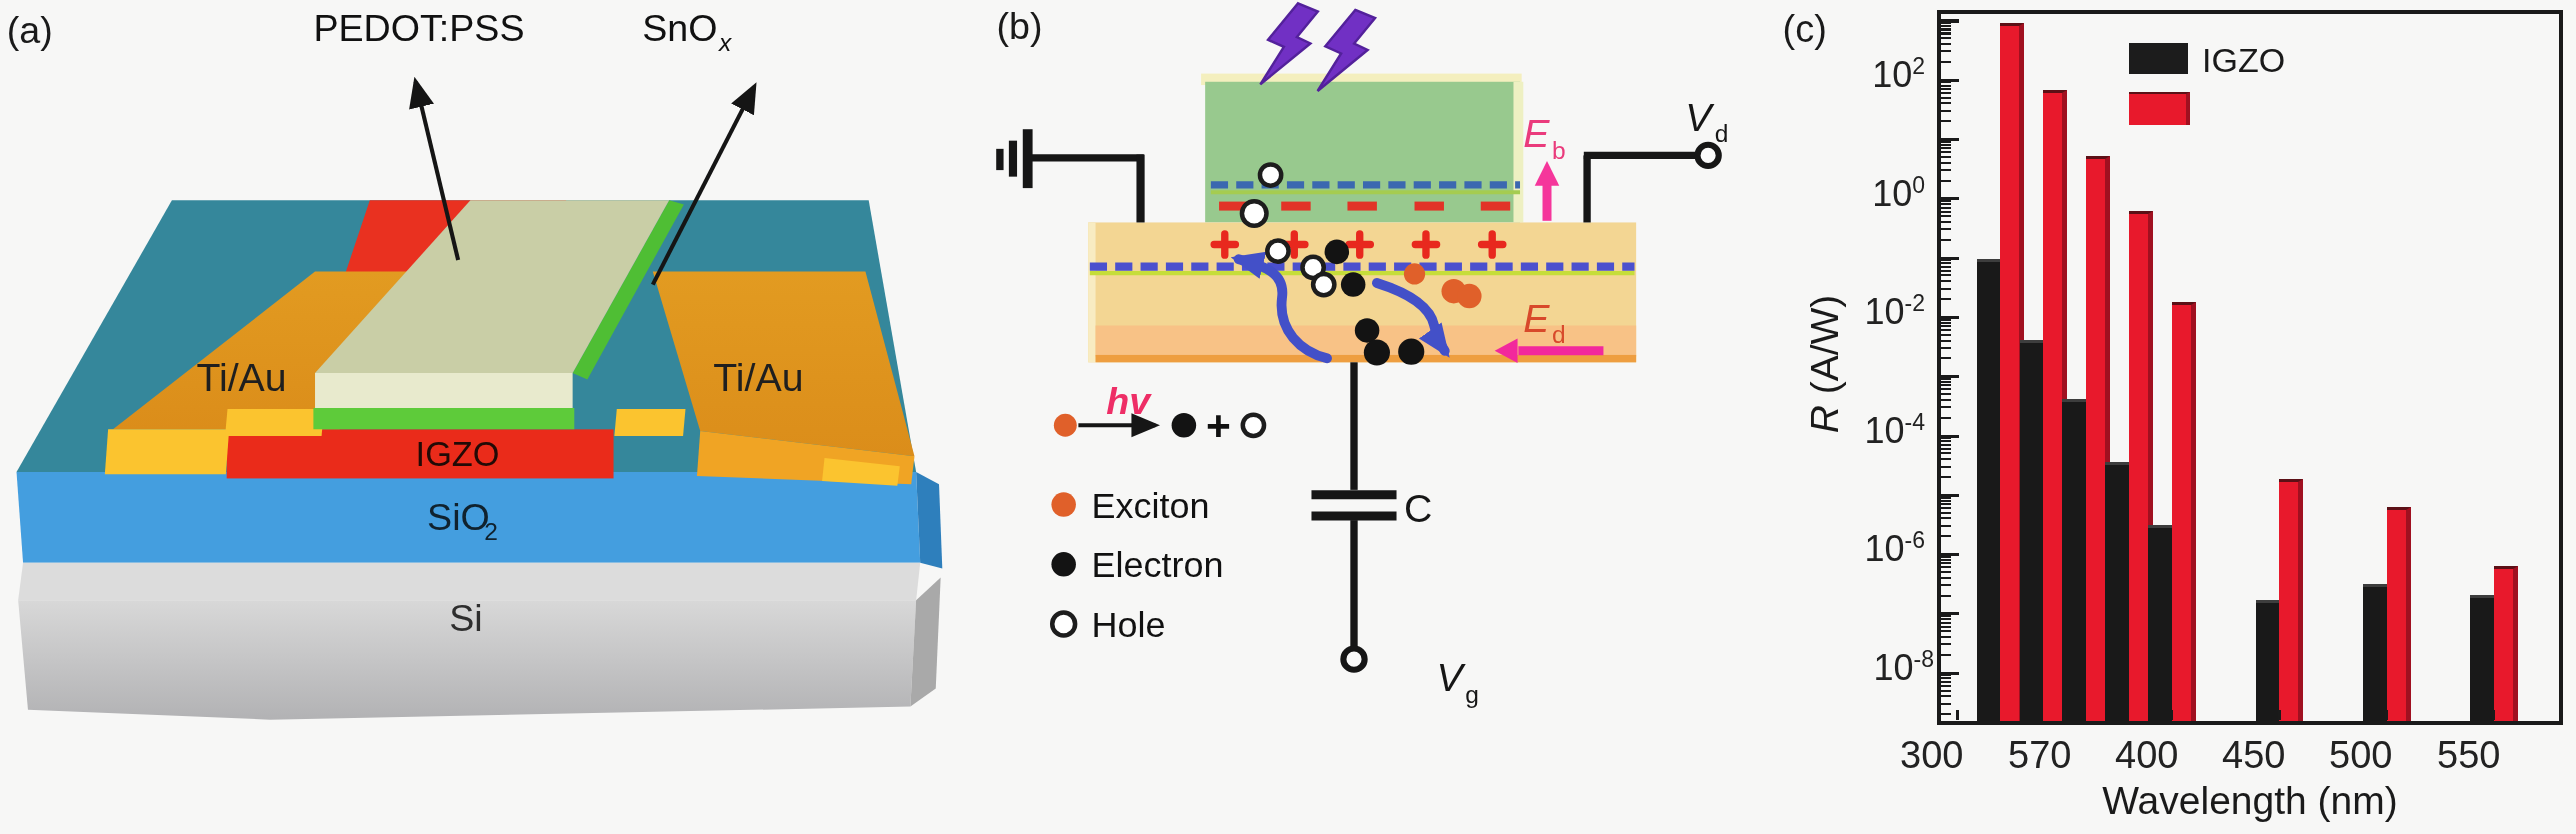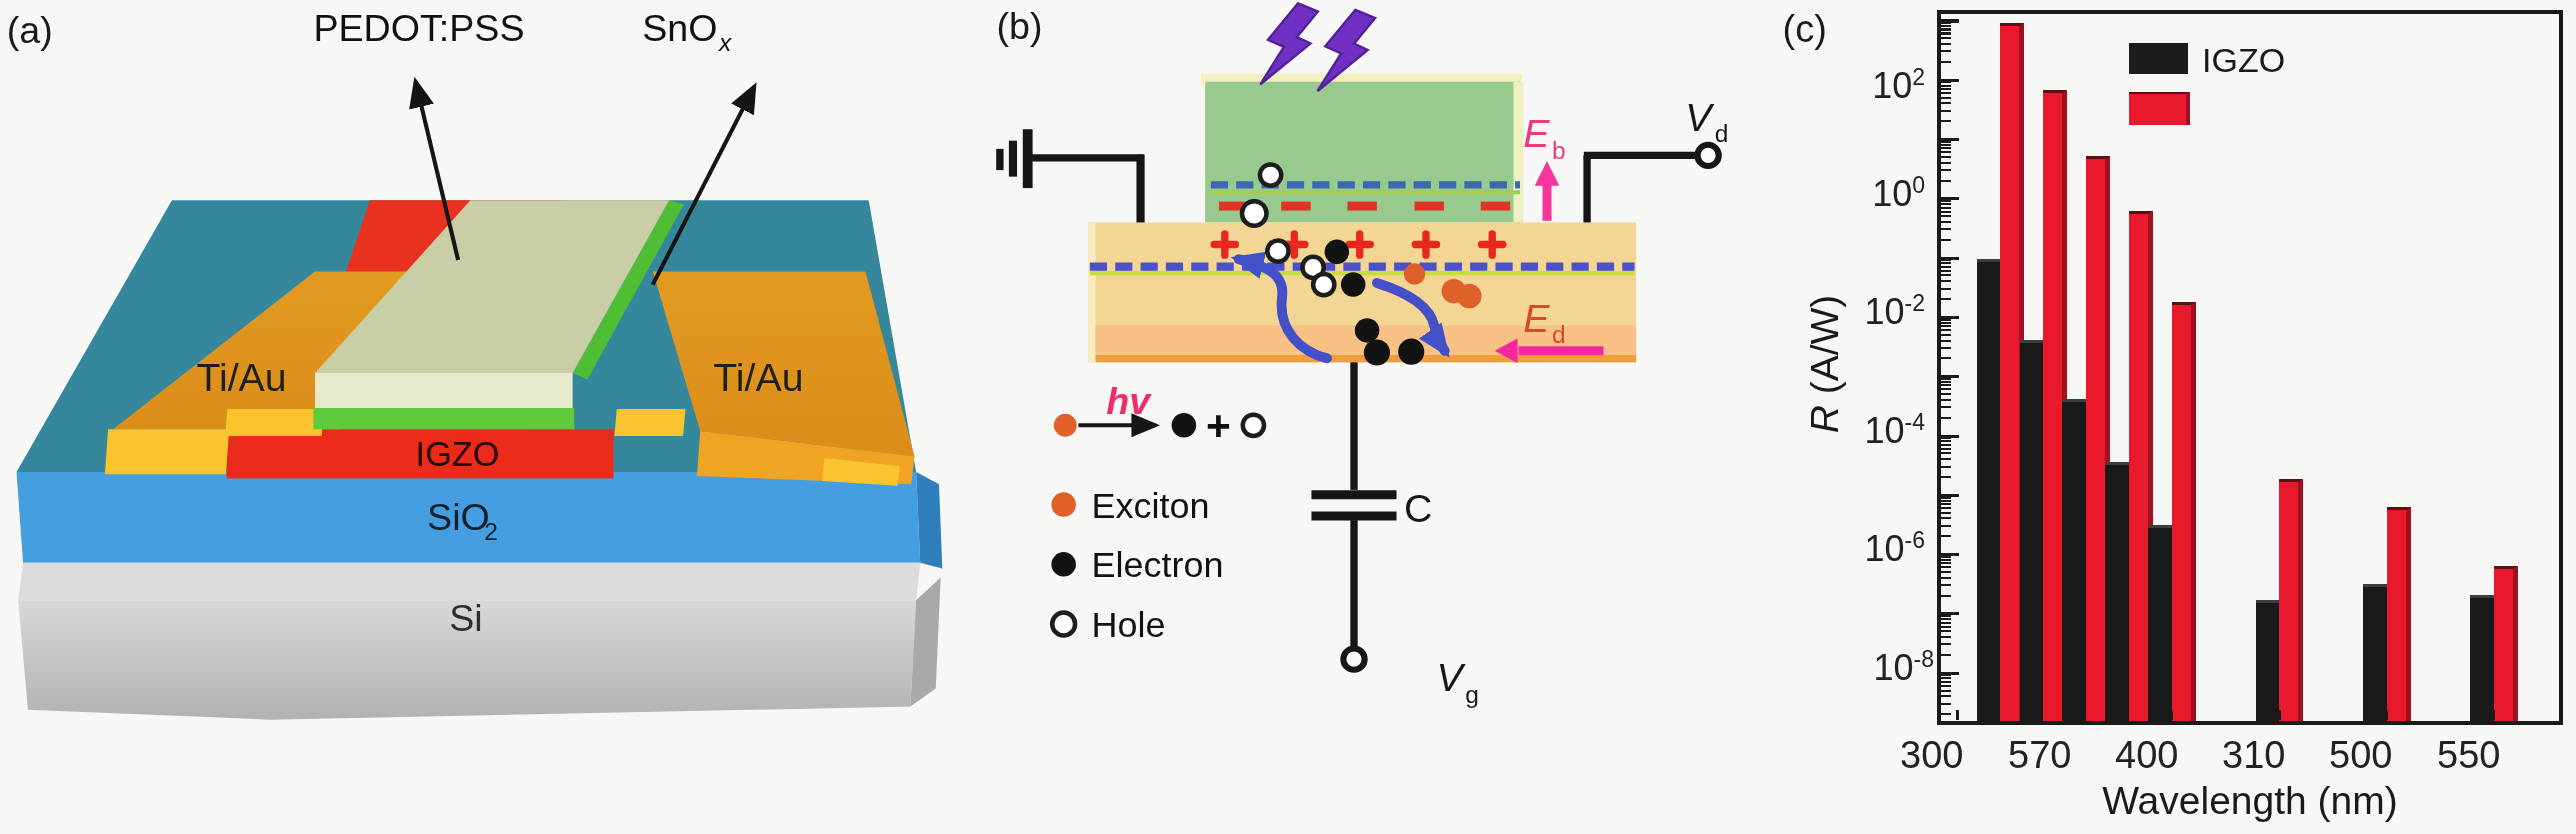--- a/index.html
+++ b/index.html
@@ -344,26 +344,26 @@
       <div class="xtick" style="left: 341px; top: 700px; width: 3.3px; height: 10.6px;"></div>
       <div class="xtick" style="left: 448px; top: 700px; width: 3.3px; height: 10.6px;"></div>
       <div class="xtick" style="left: 555px; top: 700px; width: 3.3px; height: 10.6px;"></div>
     </div>
   <div id="c-frame"></div>
 
   <div class="legend-swatch" style="left:371px;top:43px;width:59px;height:31px;background:#1c1c1c;"></div>
   <div class="legend-label" style="left:444px;top:41px;">IGZO</div>
   <div class="legend-swatch" style="left:371px;top:92px;width:57px;height:31px;background:#e8192c;border-right:4.1px solid #a01020;border-top:2.5px solid #5c1016;"></div>
   <div id="c-xlabel">Wavelength (nm)</div>
-<div class="ylab" style="left: 57px; width: 110px; top: 65px;"><span>10</span><span class="sup">2</span></div>
+<div class="ylab" style="left: 57px; width: 110px; top: 54px;"><span>10</span><span class="sup">2</span></div>
     <div class="ylab" style="left: 57px; width: 110px; top: 173px;"><span>10</span><span class="sup">0</span></div>
     <div class="ylab" style="left: 57px; width: 110px; top: 291px;"><span>10</span><span class="sup">-2</span></div>
     <div class="ylab" style="left: 57px; width: 110px; top: 410px;"><span>10</span><span class="sup">-4</span></div>
     <div class="ylab" style="left: 57px; width: 110px; top: 528px;"><span>10</span><span class="sup">-6</span></div>
     <div class="ylab" style="left: 66px; width: 110px; top: 647px;"><span>10</span><span class="sup">-8</span></div>
     <div class="xlab" style="left: 142px; top: 734px; width: 114px;">300</div>
     <div class="xlab" style="left: 250px; top: 734px; width: 114px;">570</div>
     <div class="xlab" style="left: 357px; top: 734px; width: 114px;">400</div>
-    <div class="xlab" style="left: 464px; top: 734px; width: 114px;">310</div>
+    <div class="xlab" style="left: 464px; top: 734px; width: 114px;">450</div>
     <div class="xlab" style="left: 571px; top: 734px; width: 114px;">500</div>
     <div class="xlab" style="left: 679px; top: 734px; width: 114px;">550</div>
   </section>
 
 
 </body></html>

